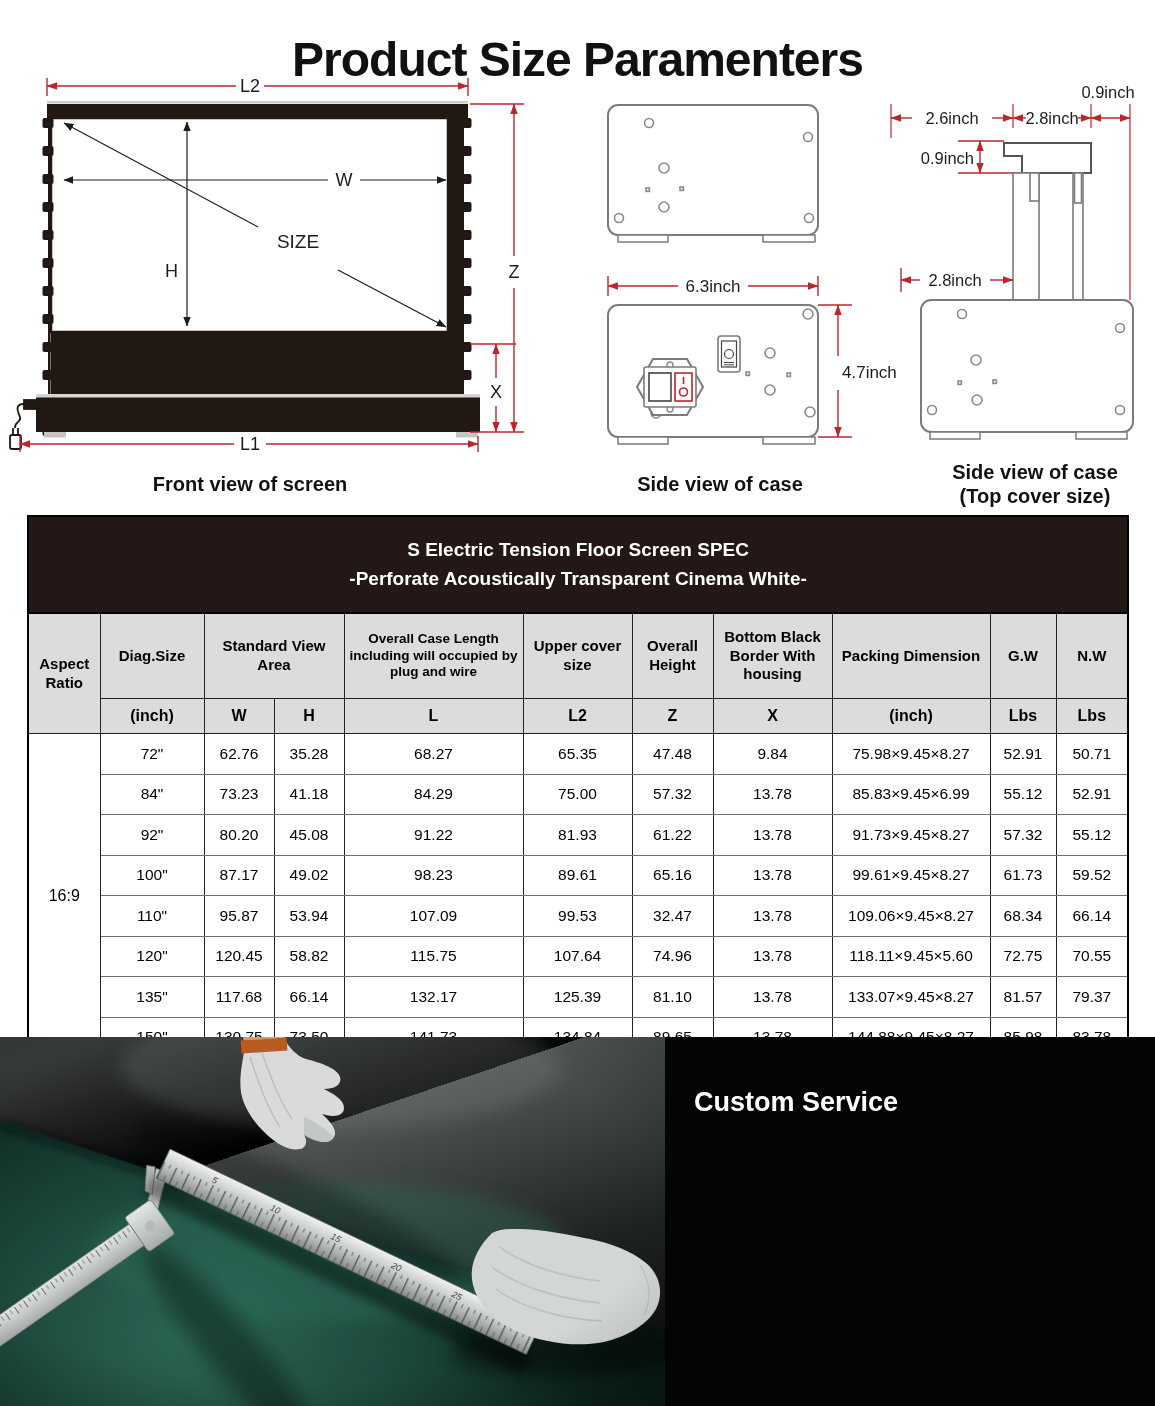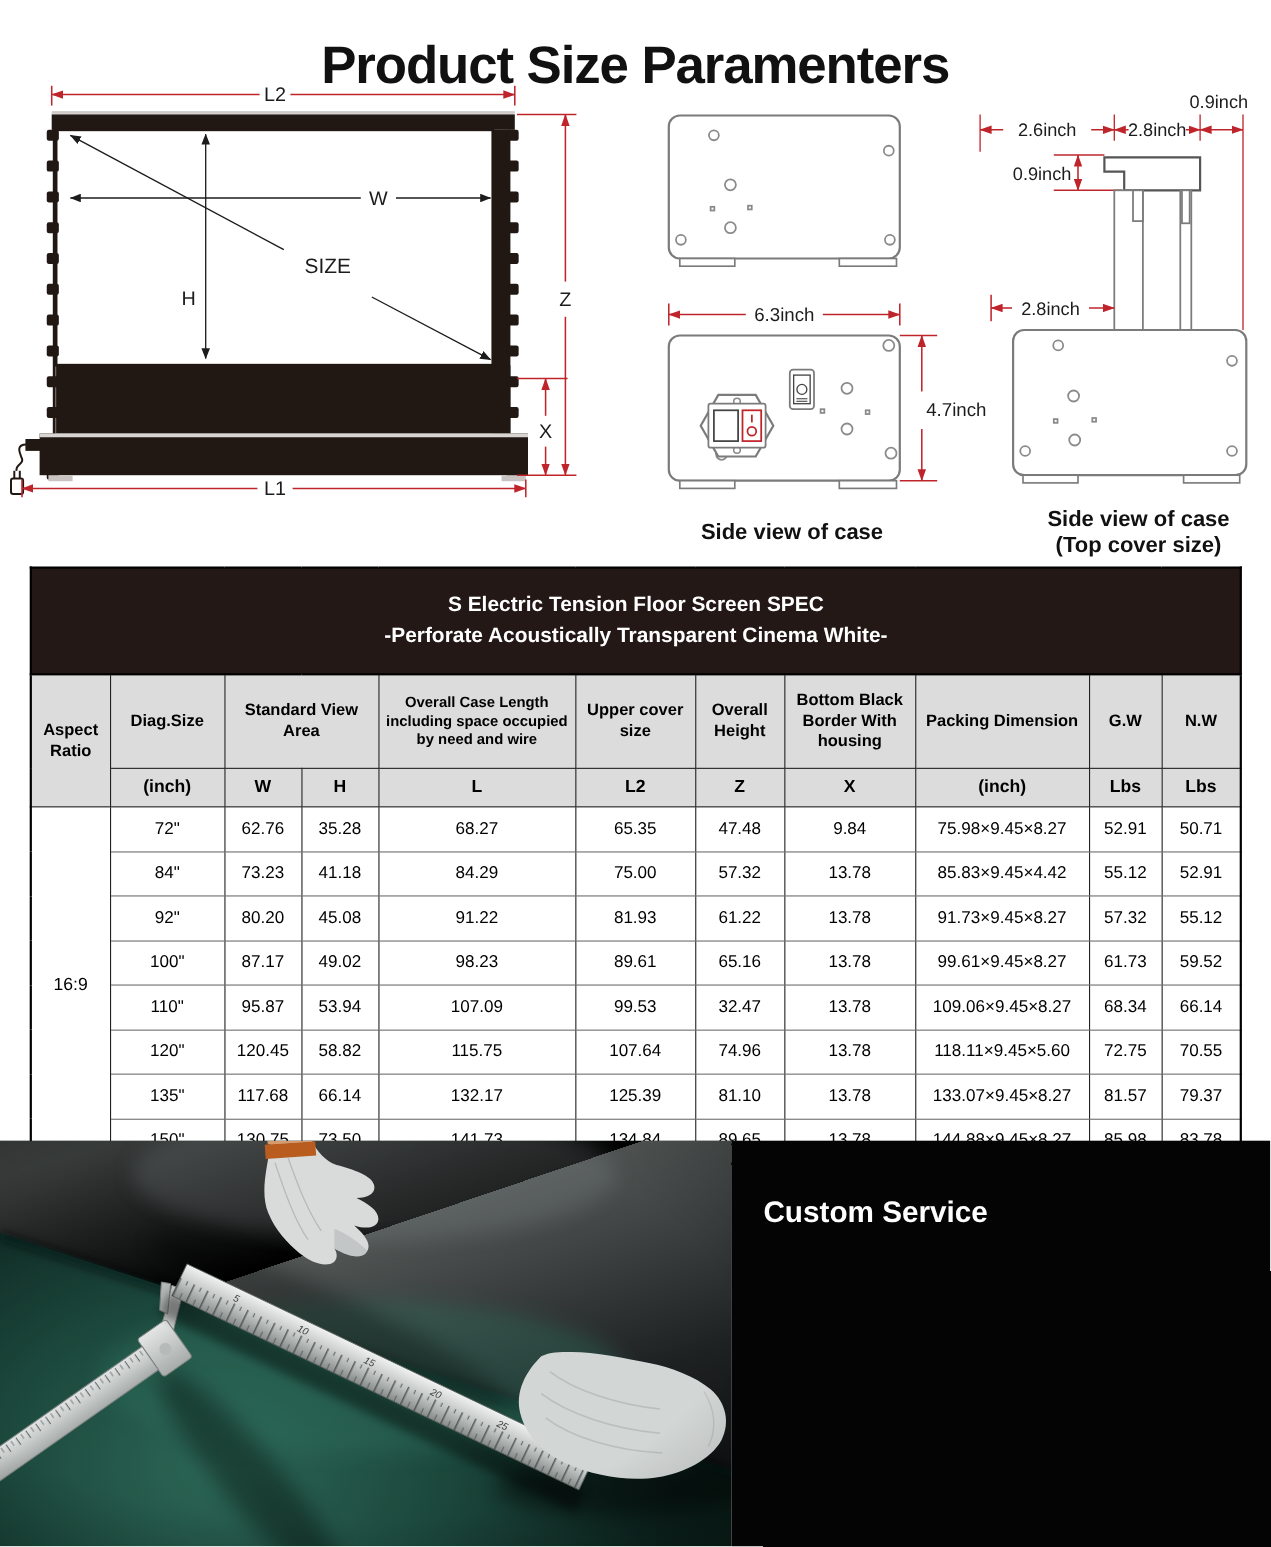--- a/index.html
+++ b/index.html
@@ -288,20 +288,21 @@
         <circle cx="240" cy="268" r="4.5"></circle>
       <circle cx="96" cy="300" r="5"></circle>
         <circle cx="97" cy="340" r="5"></circle>
       <circle cx="52" cy="350" r="4.5"></circle>
         <circle cx="240" cy="350" r="4.5"></circle>
       <rect x="78" y="321" width="3.4" height="3.4"></rect>
         <rect x="113" y="320" width="3.4" height="3.4"></rect>
     </g>
   </svg>
 
+  <div id="front-caption" class="diagram-caption">Front view of screen</div>
   <div id="side-caption" class="diagram-caption">Side view of case</div>
   <div id="top-caption" class="diagram-caption">
     <div>Side view of case</div>
     <div>(Top cover size)</div>
   </div>
 
   <table class="spec-table">
     <colgroup>
       <col style="width:72px">
         <col style="width:104px">
@@ -319,21 +320,21 @@
       <tr>
         <th class="band" colspan="11">
           <div>S Electric Tension Floor Screen SPEC</div>
           <div>-Perforate Acoustically Transparent Cinema White-</div>
         </th>
       </tr>
       <tr class="hdr">
         <th rowspan="2">Aspect Ratio</th>
         <th>Diag.Size</th>
         <th colspan="2">Standard View Area</th>
-        <th class="ocl">Overall Case Length including space occupied by need and wire</th>
+        <th class="ocl">Overall Case Length including will occupied by plug and wire</th>
         <th>Upper cover size</th>
         <th>Overall Height</th>
         <th>Bottom Black Border With housing</th>
         <th>Packing Dimension</th>
         <th>G.W</th>
         <th>N.W</th>
       </tr>
       <tr class="sub">
         <th>(inch)</th>
         <th>W</th>
@@ -362,21 +363,21 @@
           <td>50.71</td>
         </tr>
         <tr>
           <td>84"</td>
           <td>73.23</td>
           <td>41.18</td>
           <td>84.29</td>
           <td>75.00</td>
           <td>57.32</td>
           <td>13.78</td>
-          <td>85.83×9.45×4.42</td>
+          <td>85.83×9.45×6.99</td>
           <td>55.12</td>
           <td>52.91</td>
         </tr>
         <tr>
           <td>92"</td>
           <td>80.20</td>
           <td>45.08</td>
           <td>91.22</td>
           <td>81.93</td>
           <td>61.22</td>

